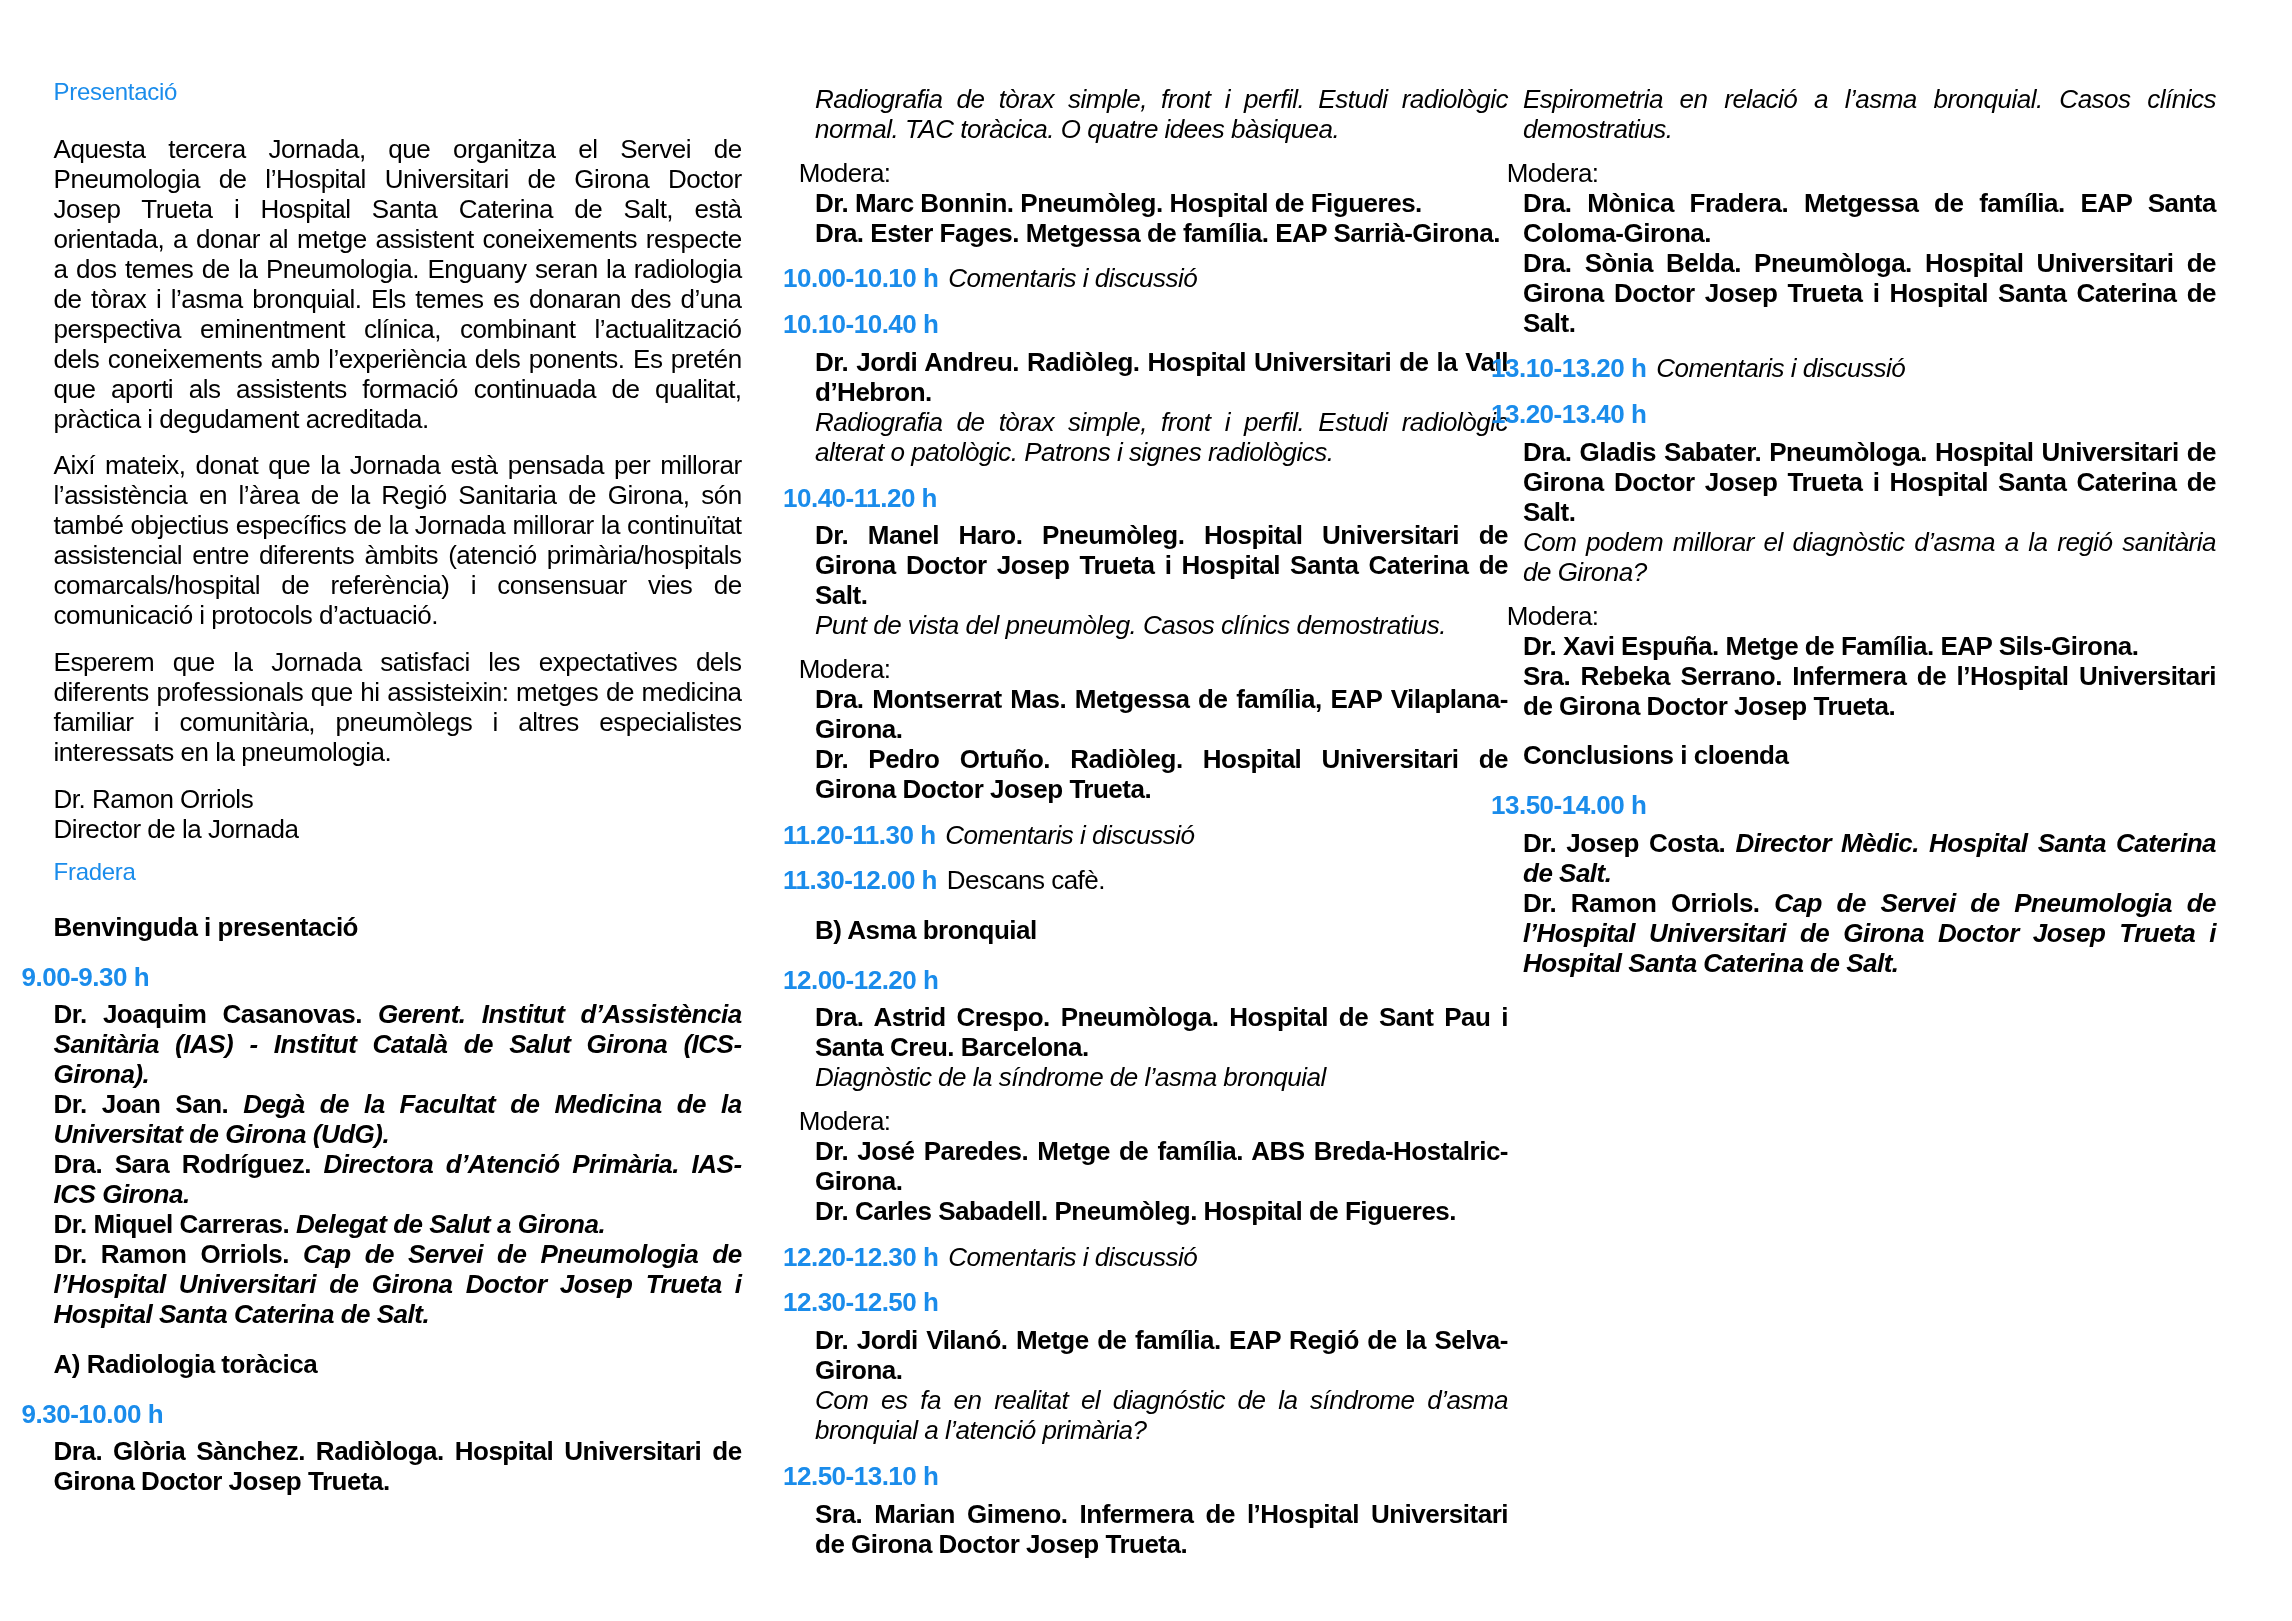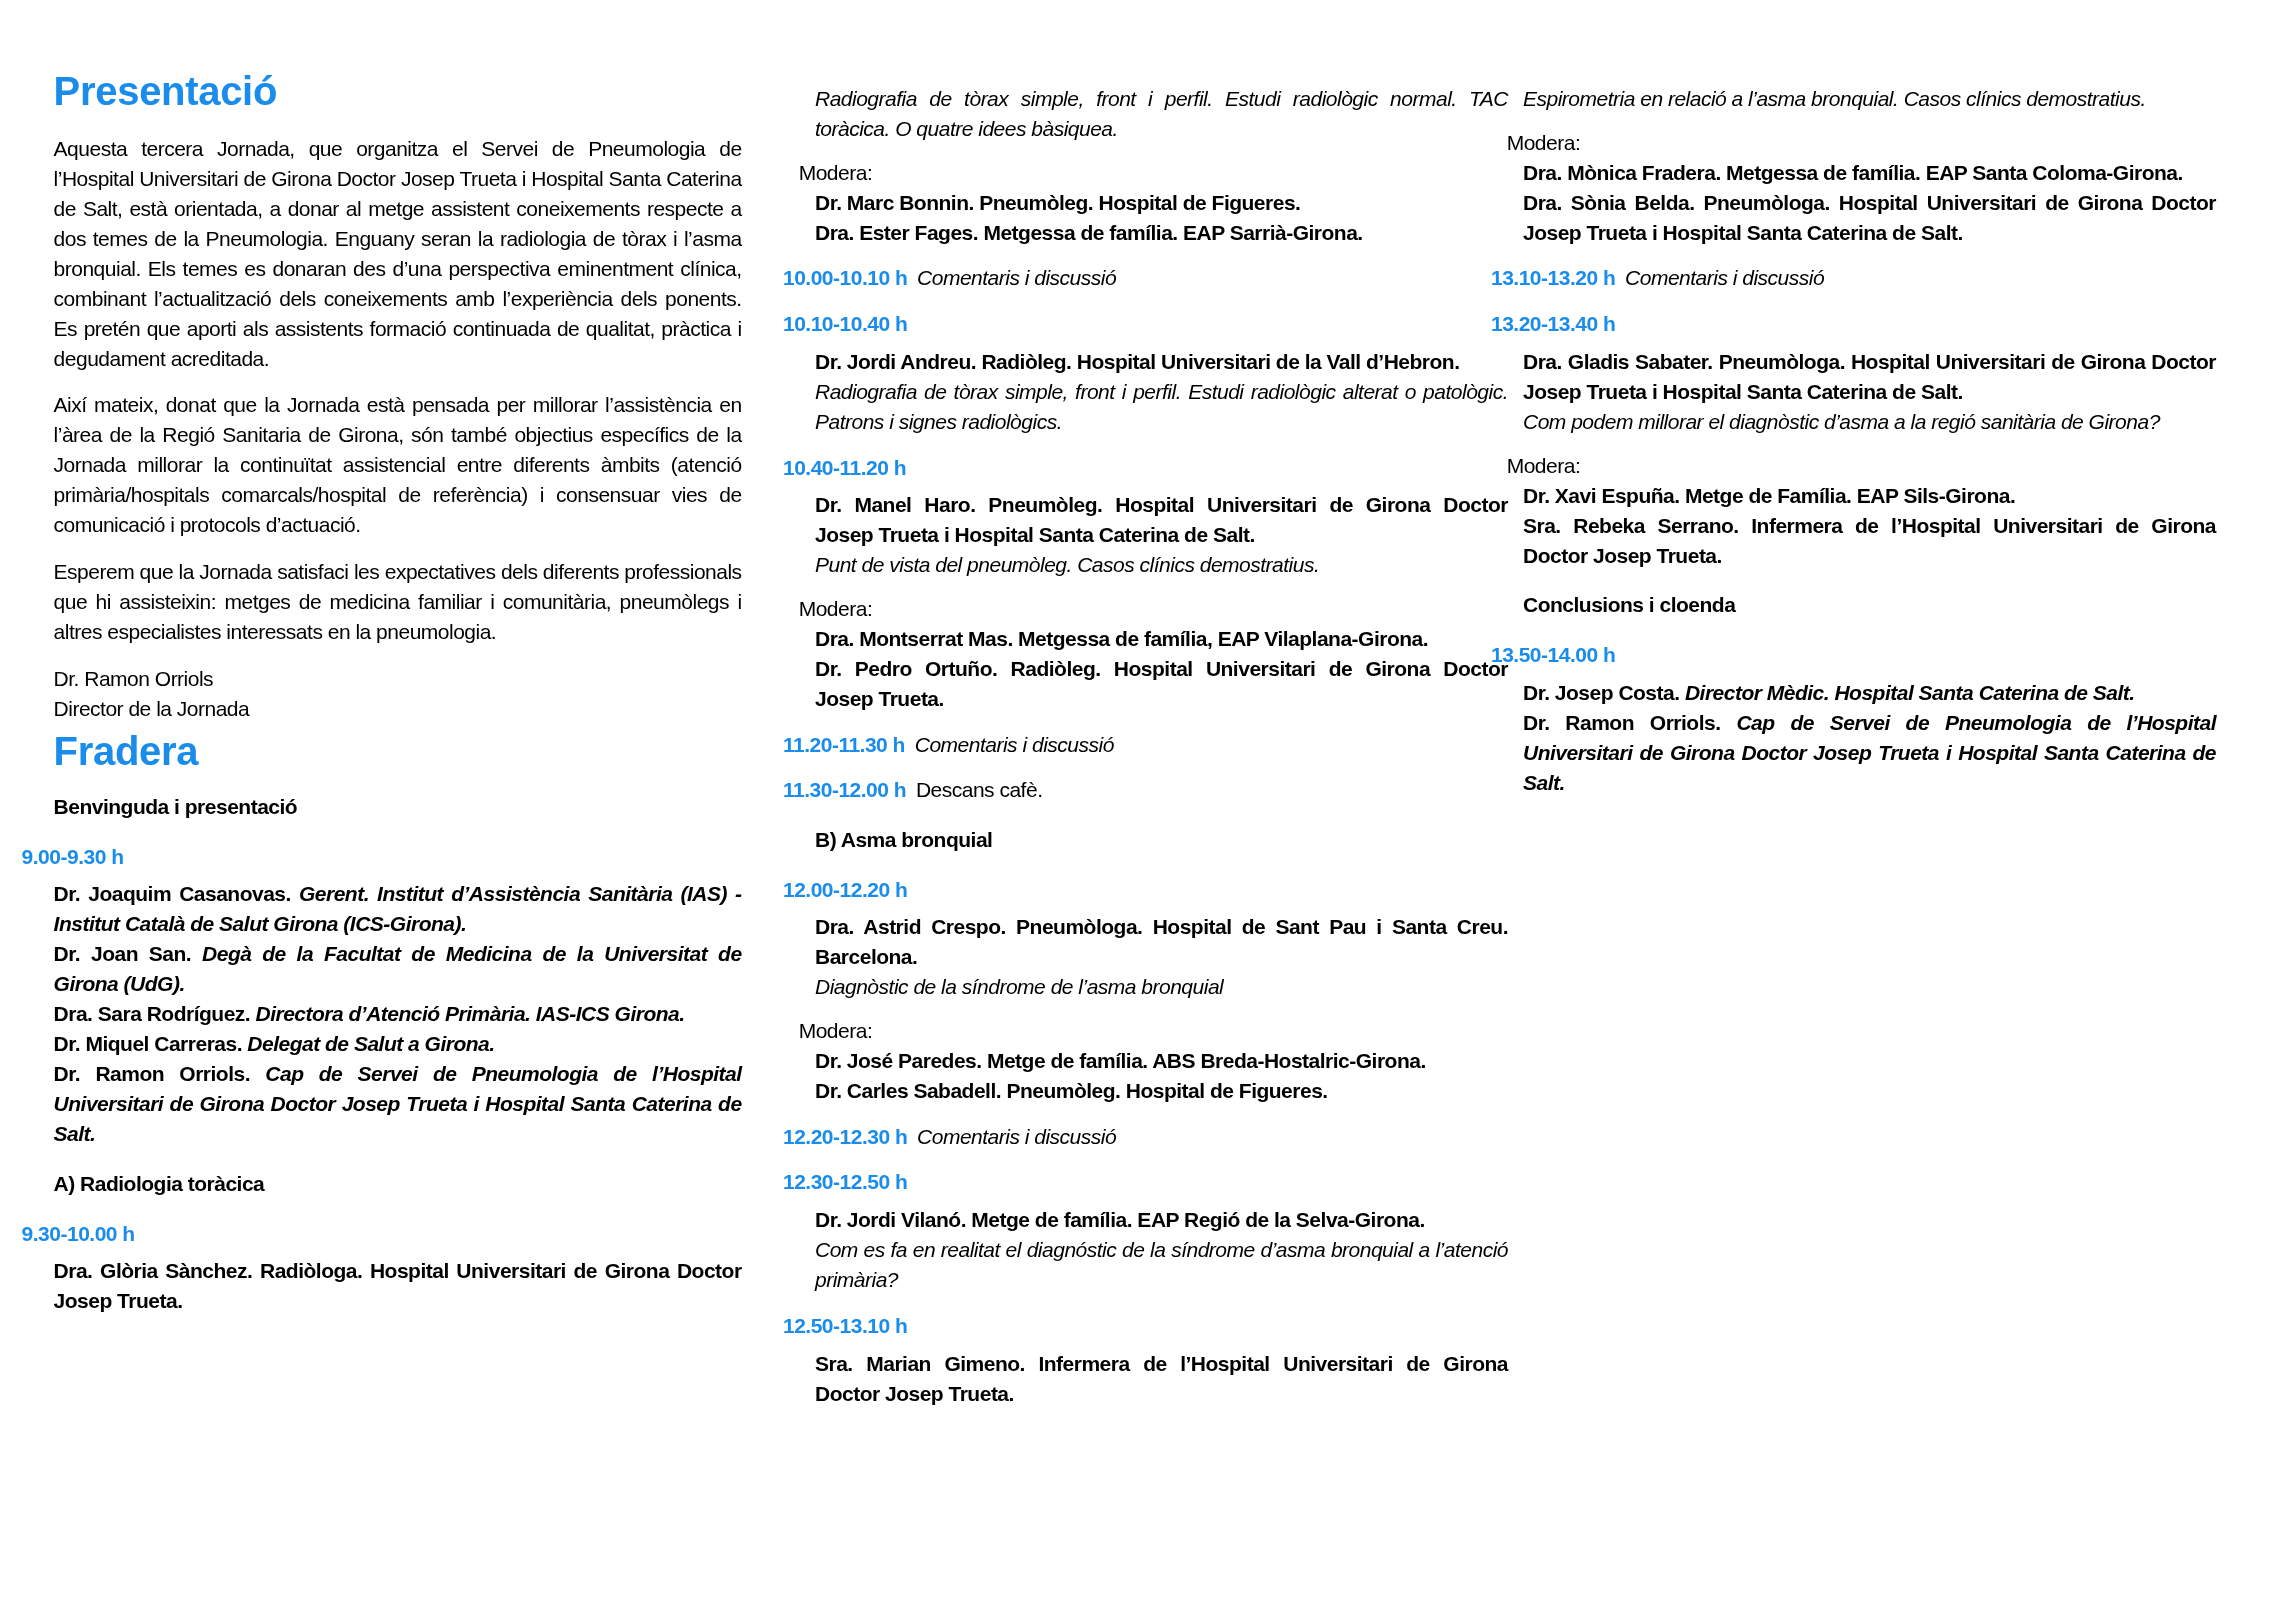--- a/index.html
+++ b/index.html
@@ -9,25 +9,25 @@
     width:2293px; height:1621px;
     background:#ffffff; color:#000;
     font-family:"Liberation Sans", sans-serif;
     position:relative; overflow:hidden;
   }
   .col{ position:absolute; top:0; }
   #col-left { left:21.6px;   width:720px; padding-top:73px; }
   #col-mid  { left:783px;  width:725px; padding-top:84px; }
   #col-right{ left:1491px; width:725px; padding-top:84px; }
 
-  .txt{ font-size:21px; line-height:30px; letter-spacing:-0.5px; }
+  .txt{ font-size:26px; line-height:30px; letter-spacing:-0.5px; }
   p{ margin:0; }
 
   .h1{
-    font-size:40px; line-height:37px; font-weight:bold;
+    font-size:24px; line-height:37px; font-weight:normal;
     color:var(--accent); margin:0 0 23.5px 32px; letter-spacing:-0.3px;
   }
   .h1.programa{ margin-top:9.8px; margin-bottom:21.6px; }
 
   .p{ margin:0 0 16.7px 32px; text-align:justify; }
   .sig{ margin:5.9px 0 0 32px; }
 
   .subhead{ font-weight:bold; margin:19.6px 0 19.6px 32px; }
 
   .time{ color:var(--accent); font-weight:bold; margin:15.7px 0 7.8px 0; }

